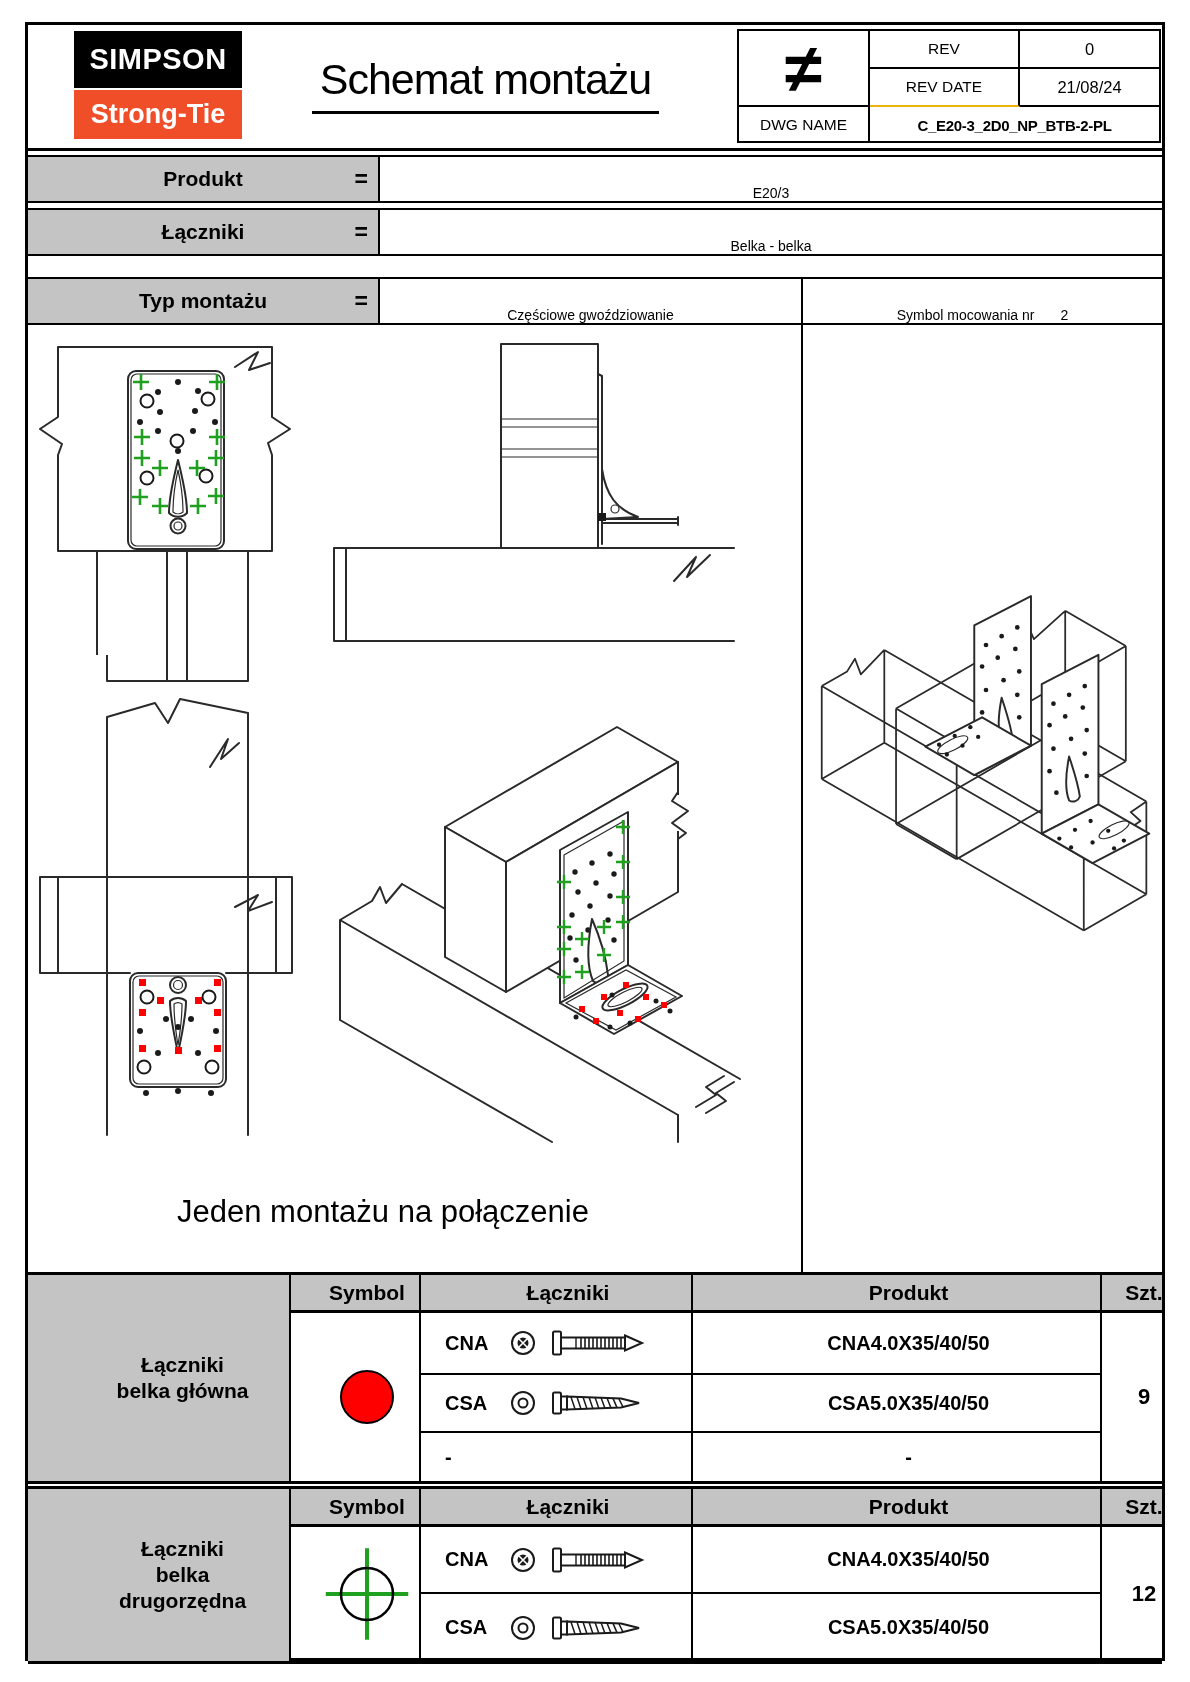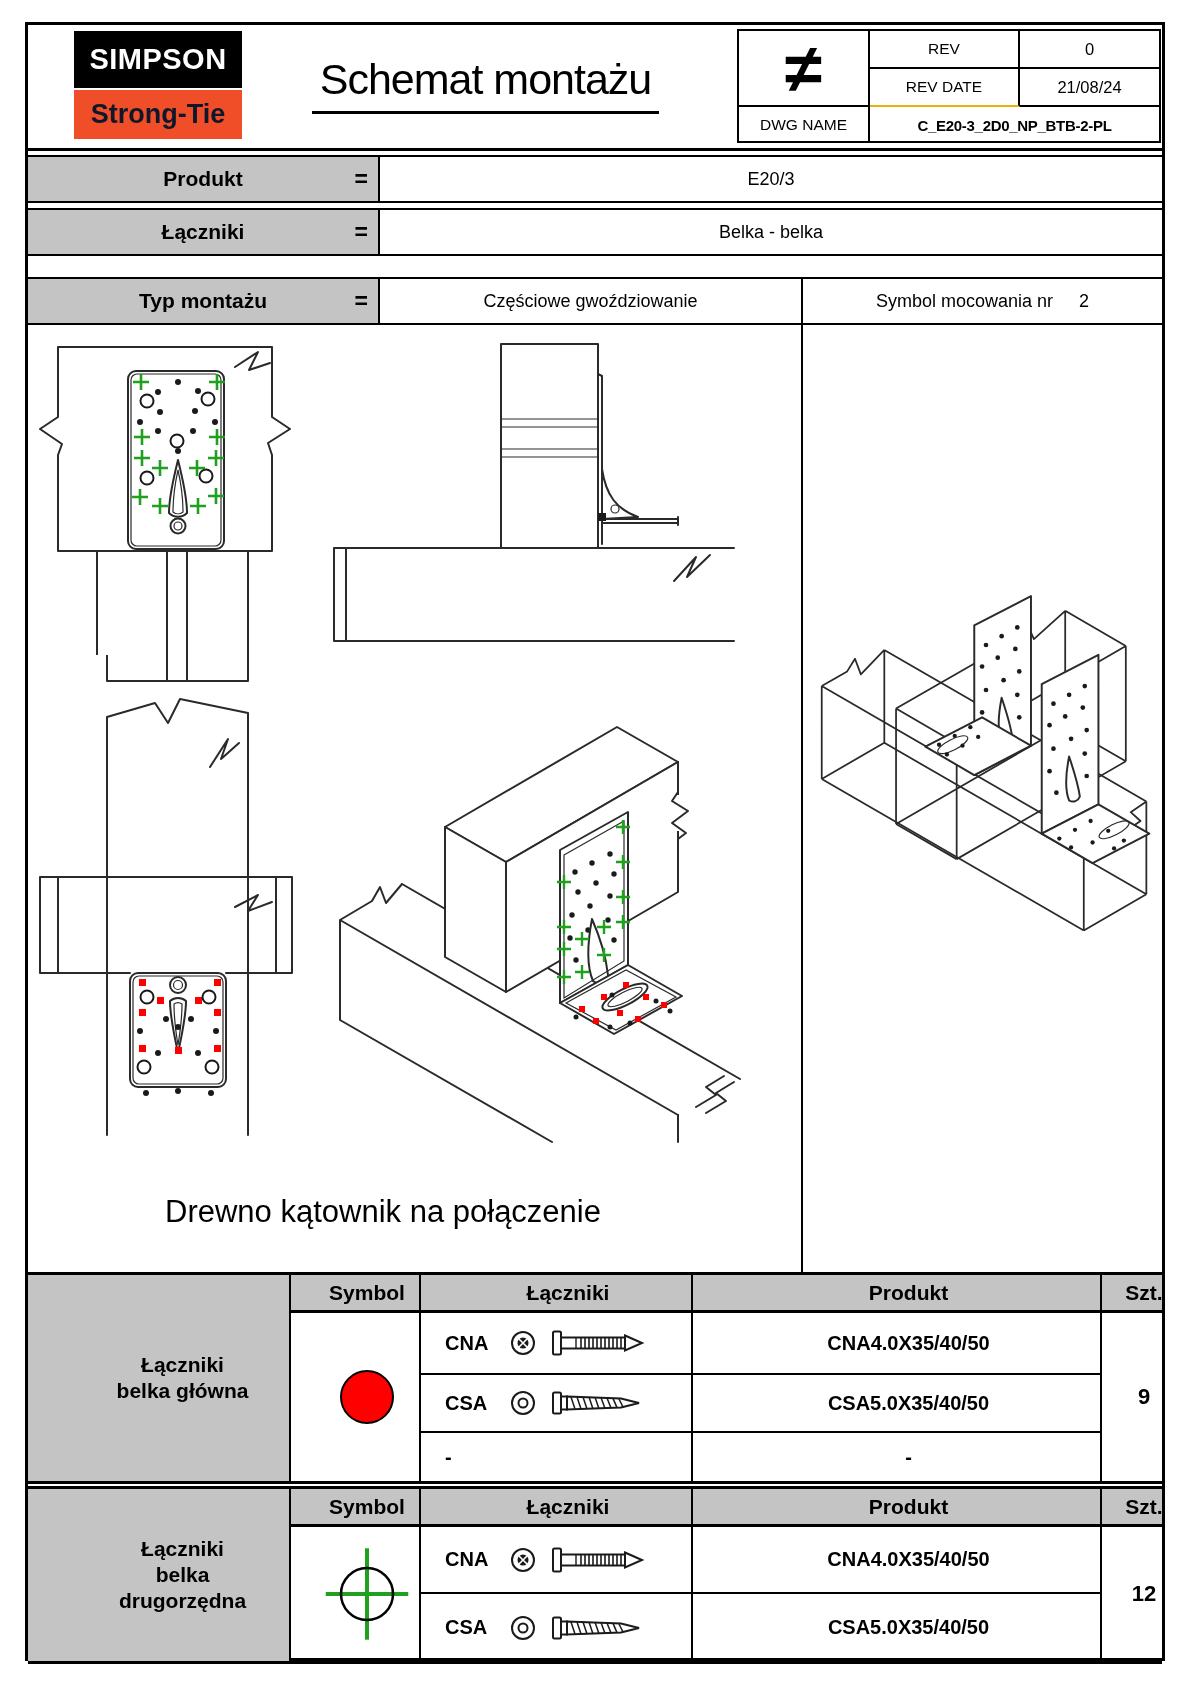--- a/index.html
+++ b/index.html
@@ -3,37 +3,37 @@
 <meta charset="utf-8">
 <style>
   html,body{margin:0;padding:0;background:#fff;}
   body{width:1190px;height:1682px;position:relative;font-family:"Liberation Sans",sans-serif;color:#000;}
   .sheet{position:absolute;left:25px;top:22px;width:1140px;height:1639px;border:3px solid #000;box-sizing:border-box;}
   .abs{position:absolute;}
   
   .hdr{position:absolute;left:0;top:0;width:1134px;height:123px;border-bottom:3px solid #000;}
   .logo{position:absolute;left:6px;top:6px;width:168px;height:110px;margin-left:40px;}
   .logo .blk{background:#000;color:#fff;height:57px;display:flex;align-items:center;justify-content:center;font-weight:bold;font-size:29px;letter-spacing:.5px;}
-  .logo .org{margin-top:2px;color:#0f172a;height:49px;display:flex;align-items:center;justify-content:center;font-weight:bold;font-size:27px;}
+  .logo .org{margin-top:2px;color:#ffffff;height:49px;display:flex;align-items:center;justify-content:center;font-weight:bold;font-size:27px;}
   .titlewrap{position:absolute;left:205px;top:30px;width:505px;text-align:center;}
   .title{display:inline-block;font-size:43px;letter-spacing:-1px;border-bottom:3px solid #000;padding:0 8px 7px 8px;}
   .stamp{position:absolute;left:709px;top:4px;width:424px;height:114px;border:2px solid #000;display:grid;grid-template-columns:131px 150px 139px;grid-template-rows:38px 38px 36px;box-sizing:border-box;}
   .stamp div{box-sizing:border-box;display:flex;align-items:center;justify-content:center;font-size:15.5px;}
   .st-sym{grid-row:1/3;border-right:2px solid #000;border-bottom:2px solid #000;font-size:68px !important;font-weight:bold;line-height:.8;}
   .st-l1{border-right:2px solid #000;border-bottom:2px solid #000;}
   .st-v1{border-bottom:2px solid #000;font-size:16.5px !important;}
   .st-l2{border-right:2px solid #000;border-bottom:2px solid #eab308;}
   .st-v2{border-bottom:2px solid #000;font-size:16.5px !important;}
   .st-l3{border-right:2px solid #000;}
   .st-v3{grid-column:2/4;font-size:15px !important;font-weight:600;letter-spacing:-.3px;}
   
   .irow{position:absolute;left:0;width:1134px;height:48px;border-top:2px solid #000;border-bottom:2px solid #000;box-sizing:border-box;display:flex;}
   .ilabel{width:352px;background:#c4c4c4;border-right:2px solid #000;position:relative;display:flex;align-items:center;justify-content:center;font-weight:bold;font-size:21px;box-sizing:border-box;}
   .ieq{position:absolute;right:10px;top:50%;transform:translateY(-50%);font-weight:bold;font-size:23px;}
-  .ival{flex:1;display:flex;align-items:center;justify-content:center;font-size:18px;}
+  .ival{flex:1;display:flex;align-items:flex-end;justify-content:center;font-size:14px;}
   .ival.split{border-right:2px solid #000;flex:none;width:423px;box-sizing:border-box;}
   
   .vdiv{position:absolute;left:773px;top:284px;width:2px;height:963px;background:#000;}
   .cap{position:absolute;font-size:31px;text-align:center;line-height:38px;}
   
   .btable{position:absolute;left:0;width:1134px;border-top:3px solid #000;border-bottom:3px solid #000;box-sizing:border-box;display:grid;grid-template-columns:263px 130px 272px 409px 60px;}
   .btable div{box-sizing:border-box;padding-left:24px;}
   .gcell{grid-column:1;background:#c4c4c4;border-right:2px solid #000;display:flex;flex-direction:column;align-items:center;justify-content:center;font-weight:bold;font-size:21px;line-height:26px;}
   .hcell{background:#c4c4c4;border-right:2px solid #000;border-bottom:3px solid #000;display:flex;align-items:center;justify-content:center;font-weight:bold;font-size:21px;}
   .hcell.last{border-right:none;}
@@ -236,21 +236,21 @@
         <rect x="315" y="329" width="6" height="6"></rect>
     </g>
     <circle class="dot" cx="256" cy="330" r="2.5"></circle>
       <circle class="dot" cx="292" cy="308" r="2.5"></circle>
     <circle class="dot" cx="336" cy="314" r="2.5"></circle>
       <circle class="dot" cx="350" cy="324" r="2.5"></circle>
     <circle class="dot" cx="290" cy="340" r="2.5"></circle>
       <circle class="dot" cx="310" cy="336" r="2.5"></circle>
   </svg>
 
-  <div class="cap" style="left:95px;top:1168px;width:520px">Drewno kątownik na połączenie</div>
+  <div class="cap" style="left:95px;top:1168px;width:520px">Jeden montażu na połączenie</div>
 
   <svg class="abs" style="left:782px;top:468px" width="352" height="480" viewBox="0 0 360 480">
 
     <path class="wf" d="M12,192L38,177L46,164L52,180L76,155 M76,155L344,310 M12,192L280,347 M344,310L328,321L338,330L322,341L280,347 M12,192V287 M76,155V250 M344,310V405 M280,347V442 M12,287L76,250 M76,250L344,405 M344,405L280,442 M12,287L280,442"></path>
 
     <path class="wf" d="M88,215L215,142L222,128L229,144L261,115 M261,115L323,151 M323,151L150,251 M150,251L88,215 M88,215V333 M261,115V233 M323,151V269 M150,251V369 M88,333L261,233 M261,233L323,269 M323,269L150,369 M88,333L150,369"></path>
 
     <polygon class="whitep" points="168,130 226,100 226,253 168,283"></polygon>
     <g>
       <circle class="dot" cx="180" cy="150" r="2.4"></circle>

